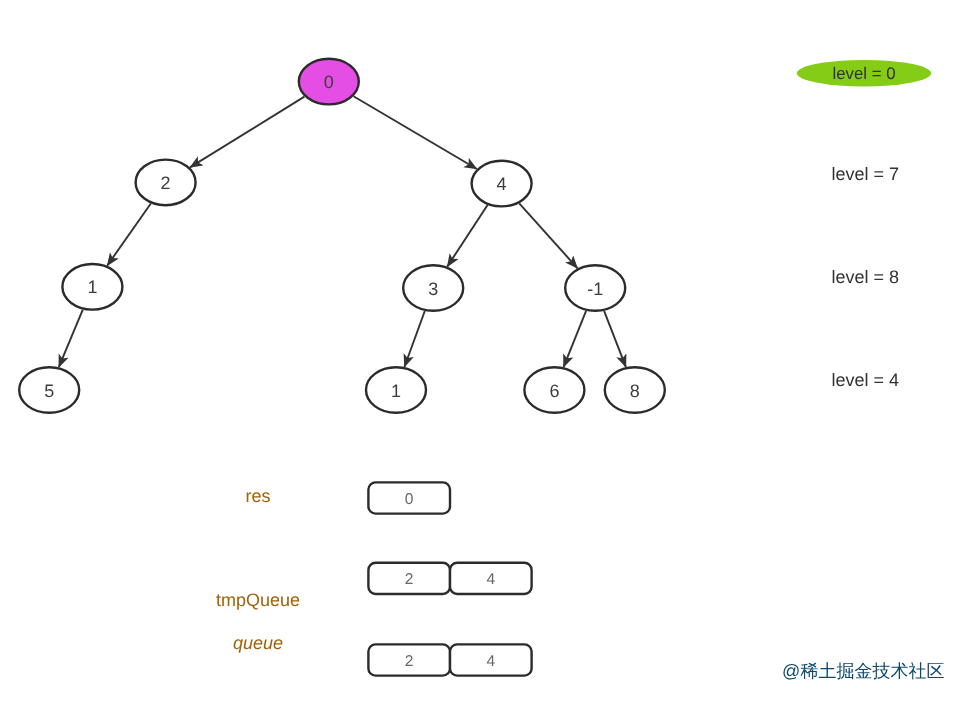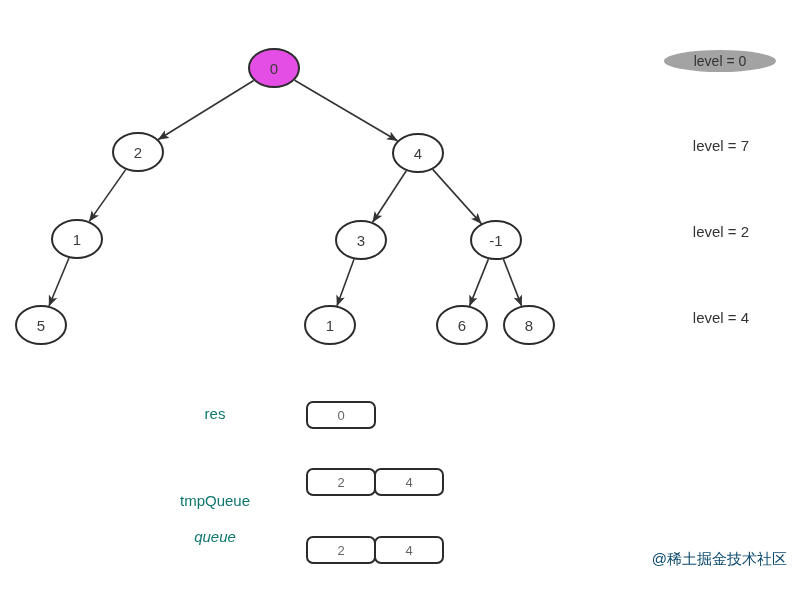--- a/index.html
+++ b/index.html
@@ -47,34 +47,34 @@
     font-size: 15px;
     color: #333333;
   }
   .level-pill {
     position: absolute;
     left: 664px;
     top: 50px;
     width: 112px;
     height: 22px;
     border-radius: 50%;
-    background: #a3a3a3;
+    background: #84cc16;
     display: flex;
     align-items: center;
     justify-content: center;
     font-size: 14px;
     color: #333333;
   }
   .row-label {
     position: absolute;
     left: 135px;
     width: 160px;
     text-align: center;
     font-size: 15px;
-    color: #0f766e;
+    color: #a16207;
   }
   .cells {
     position: absolute;
     display: flex;
   }
   .cell {
     box-sizing: border-box;
     width: 70px;
     height: 28px;
     border: 2px solid #2b2b2b;
@@ -162,21 +162,21 @@
         <ellipse class="node-ellipse" cx="529" cy="325" rx="25" ry="19"></ellipse>
         <text class="node-label" x="529" y="330.5">8</text>
       </g>
     </g>
   </svg>
 
   <div class="level-pill">
     <span>level = 0</span>
   </div>
   <div class="level-label" style="top:137px;">level = 7</div>
-  <div class="level-label" style="top:223px;">level = 2</div>
+  <div class="level-label" style="top:223px;">level = 8</div>
   <div class="level-label" style="top:309px;">level = 4</div>
 
   <div class="row-label" style="top:405px;">res</div>
   <div class="cells" style="left:306px; top:401px;">
     <div class="cell">0</div>
   </div>
 
   <div class="row-label" style="top:492px;">tmpQueue</div>
   <div class="cells" style="left:306px; top:468px;">
     <div class="cell">2</div>

